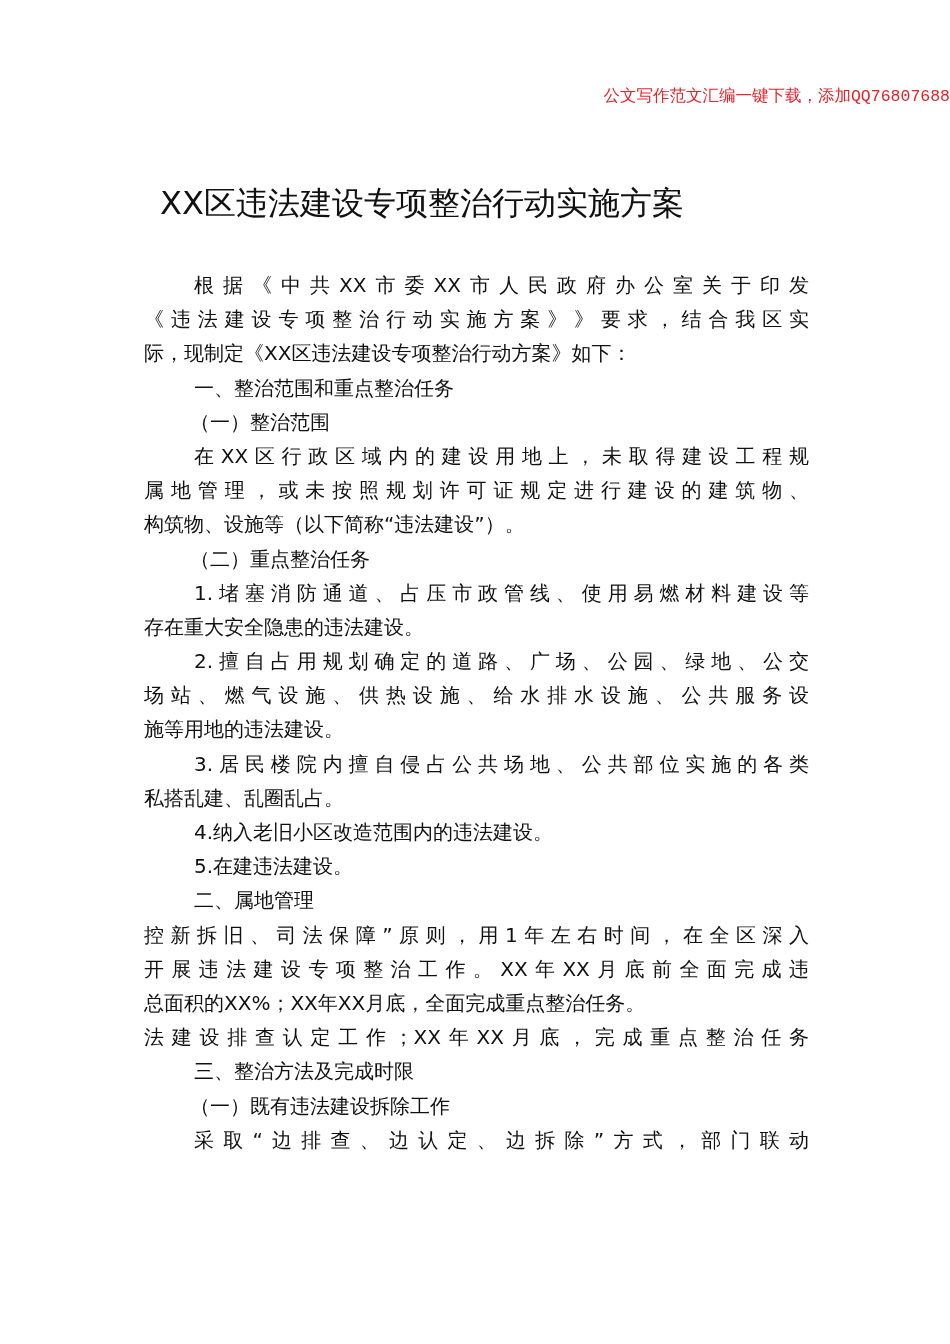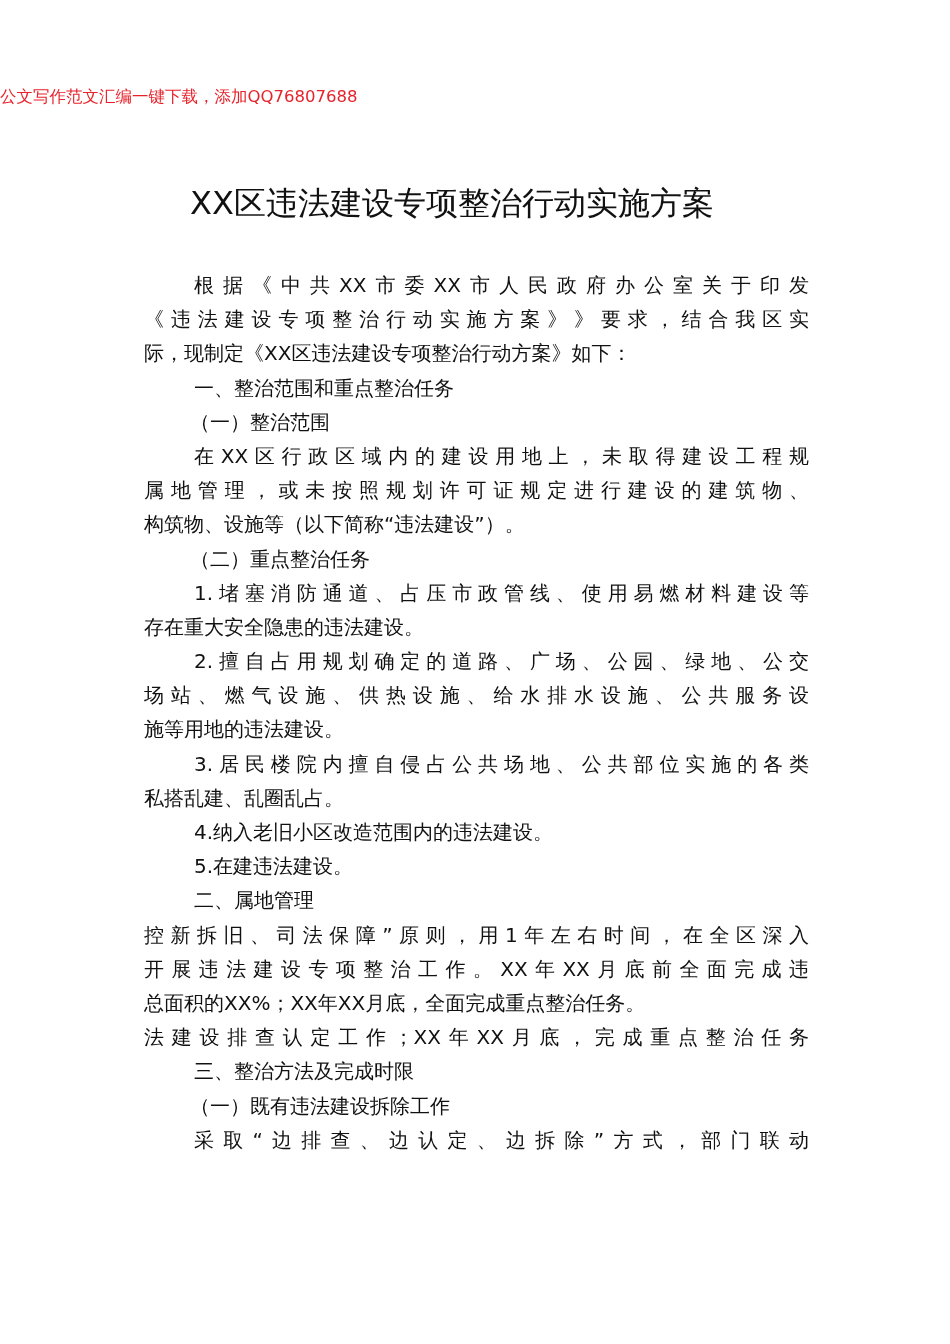--- a/index.html
+++ b/index.html
@@ -20,38 +20,38 @@
       left: 0; top: 0;
       width: 950px;
       height: 1344px;
       background: #ffffff;
     }
     .watermark {
       position: absolute;
       top: 84px;
       left: 0;
       width: 950px;
-      text-align: left;
+      text-align: right;
       font-size: 16.5px;
       color: #e8222a;
       letter-spacing: 0px;
       line-height: 26px;
       white-space: nowrap;
+      font-family: Liberation Mono, monospace;
     }
     .title {
       position: absolute;
       top: 180px;
       left: 0;
       width: 844px;
       text-align: center;
       font-size: 32px;
       color: #111111;
       line-height: 46px;
       white-space: nowrap;
-      padding-left: 30px;
     }
     .body {
       position: absolute;
       top: 268px;
       left: 144px;
       width: 665px;
       font-size: 20px;
       line-height: 34.2px;
     }
     .line {

